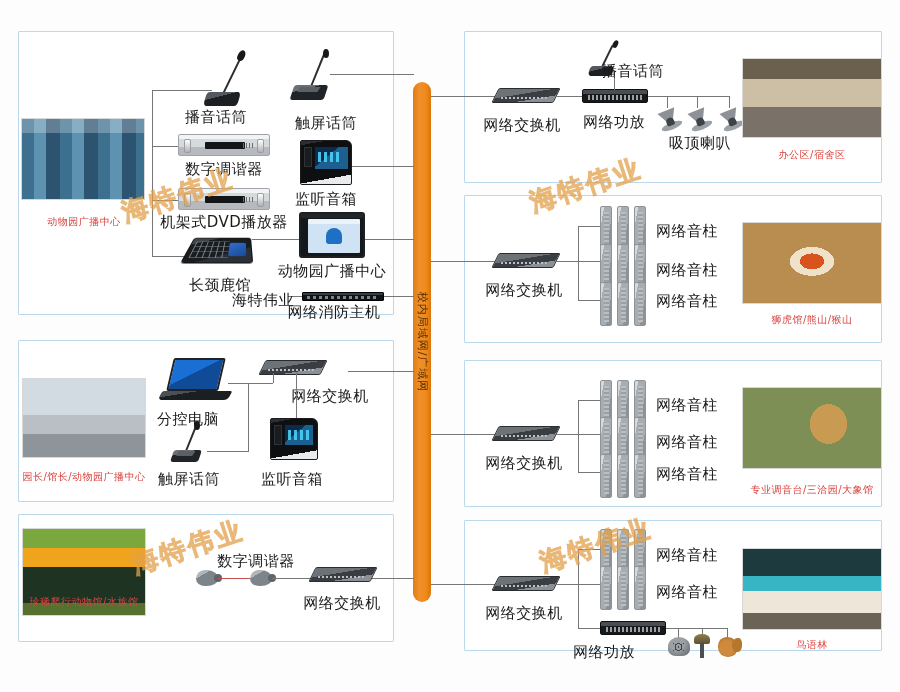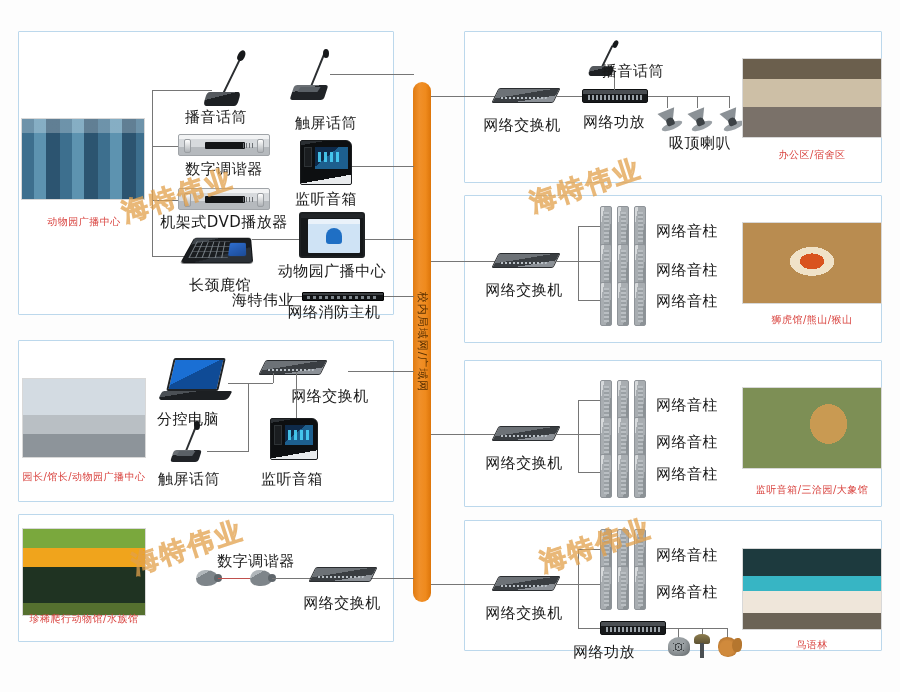--- a/index.html
+++ b/index.html
@@ -588,21 +588,21 @@
 
   <div class="dev monspk" style="left:270px; top:418px; width:48px; height:42px;">
     <div class="side"></div>
     <div class="disp" style="width:28px; height:20px;"></div>
   </div>
   <div class="lbl c" style="left:292px; top:470px;">监听音箱</div>
 
   <div class="photo" style="left:22px; top:528px; width:124px; height:88px;">
     <div class="ph-inner ph-reptile"></div>
   </div>
-  <div class="lbl red c" style="left:84px; top:612px;text-align:center;">珍稀爬行动物馆/水族馆</div>
+  <div class="lbl red c" style="left:84px; top:595px;text-align:center;">珍稀爬行动物馆/水族馆</div>
 
   <div class="lbl c" style="left:256px; top:552px;">数字调谐器</div>
 
   <div class="dev hornspk" style="left:196px; top:570px;"></div>
   <div class="dev hornspk" style="left:250px; top:570px;"></div>
   <div class="wire h red" style="left:218px; top:578px; width:32px;"></div>
   <div class="wire h" style="left:272px; top:578px; width:46px;"></div>
 
   <div class="dev switch" style="left:312px; top:567px;"></div>
   <div class="lbl c" style="left:342px; top:594px;">网络交换机</div>
@@ -687,21 +687,21 @@
   <div class="lbl" style="left:656px; top:433px;">网络音柱</div>
 
   <div class="dev colspk" style="left:600px; top:454px;"></div>
   <div class="dev colspk" style="left:617px; top:454px;"></div>
   <div class="dev colspk" style="left:634px; top:454px;"></div>
   <div class="lbl" style="left:656px; top:465px;">网络音柱</div>
 
   <div class="photo" style="left:742px; top:387px; width:140px; height:82px;">
     <div class="ph-inner ph-giraffe"></div>
   </div>
-  <div class="lbl red c" style="left:812px; top:483px;">监听音箱/三洽园/大象馆</div>
+  <div class="lbl red c" style="left:812px; top:483px;">专业调音台/三洽园/大象馆</div>
 
   <div class="dev switch" style="left:495px; top:576px;"></div>
   <div class="lbl c" style="left:524px; top:604px;">网络交换机</div>
 
   <div class="wire h" style="left:554px; top:584px; width:24px;"></div>
   <div class="wire v" style="left:578px; top:549px; height:79px;"></div>
   <div class="wire h" style="left:578px; top:549px; width:24px;"></div>
   <div class="wire h" style="left:578px; top:584px; width:24px;"></div>
   <div class="wire h" style="left:578px; top:628px; width:24px;"></div>
 

